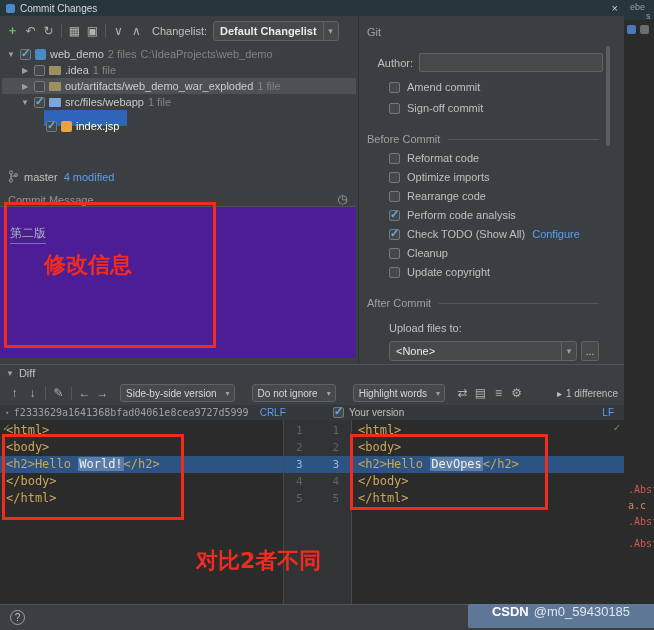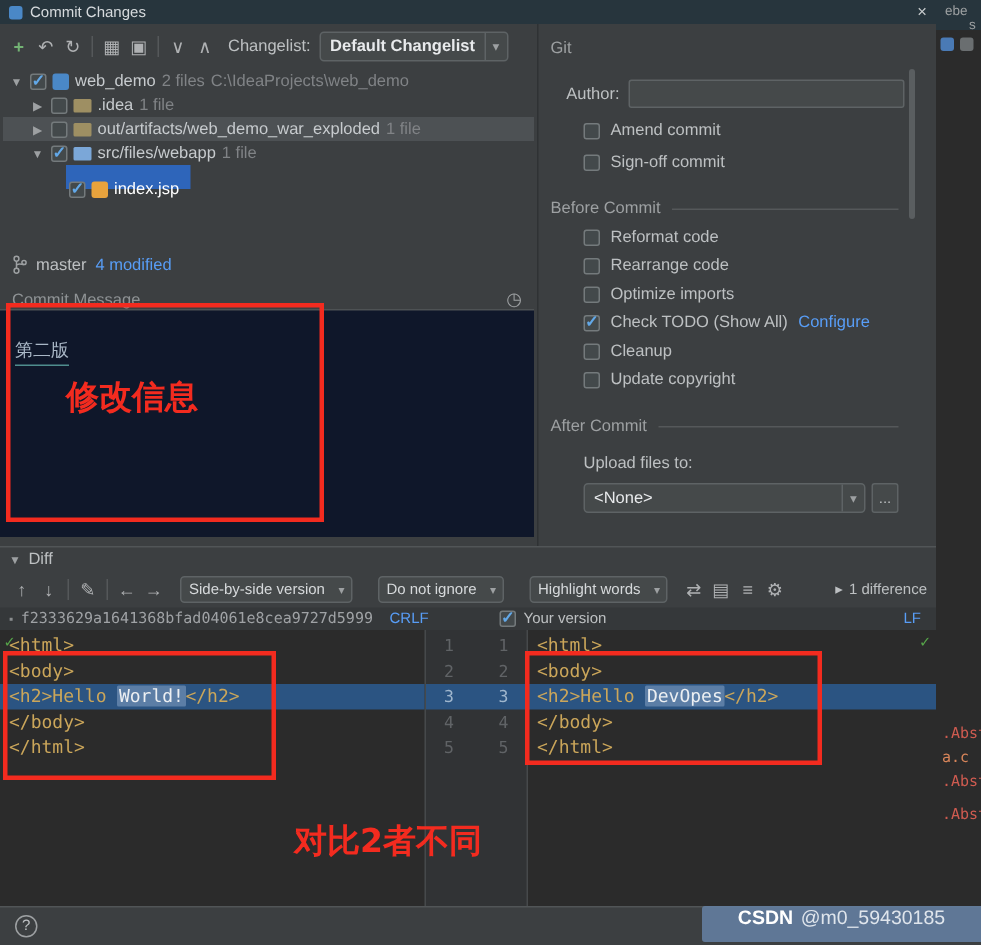--- a/index.html
+++ b/index.html
@@ -56,21 +56,21 @@
 
   
   .status-row { position:absolute; left:8px; top:170px; display:flex; align-items:center;
                 gap:6px; font-size:11px; }
   .modified { color:#589df6; }
 
   
   .cm-wrap { position:absolute; left:0; top:194px; width:356px; height:170px; }
   .cm-title { position:absolute; left:8px; top:0; font-size:11px; color:#8f9395; z-index:2; }
   .cm-clock { position:absolute; right:8px; top:-2px; color:#9da0a2; font-size:12px; z-index:2; }
-  .cm-editor { position:absolute; left:0; top:12px; width:100%; height:152px; background:#0f172a;
+  .cm-editor { position:absolute; left:0; top:12px; width:100%; height:152px; background:#4c1d95;
                border-top:1px solid #4e5254; }
   .cm-text { position:absolute; left:10px; top:18px; font-size:12px; color:#a9b7c6;
              border-bottom:1px solid #4f8d8d; padding-bottom:1px;
              font-family:"DejaVu Sans","Liberation Sans",sans-serif; }
 
   
   .right-panel { position:absolute; left:359px; top:16px; width:252px; height:348px; font-size:11px; }
   .rp-title { margin:10px 0 0 8px; color:#9da0a2; }
   .author-row { display:flex; align-items:center; gap:6px; margin:15px 8px 0 14px; }
   .author-row label { width:40px; text-align:right; color:#bdc0c2; }
@@ -278,25 +278,29 @@
       <span>Before Commit</span>
       <span class="line"></span>
     </div>
 
     <div class="opt">
       <span class="cb"></span>
       <span>Reformat code</span>
     </div>
     <div class="opt">
       <span class="cb"></span>
+      <span>Optimize imports</span>
+    </div>
+    <div class="opt">
+      <span class="cb"></span>
       <span>Rearrange code</span>
     </div>
     <div class="opt">
-      <span class="cb"></span>
-      <span>Optimize imports</span>
+      <span class="cb on"></span>
+      <span>Perform code analysis</span>
     </div>
     <div class="opt">
       <span class="cb on"></span>
       <span>Check TODO (Show All)</span>
       <span class="linkc">Configure</span>
     </div>
     <div class="opt">
       <span class="cb"></span>
       <span>Cleanup</span>
     </div>

